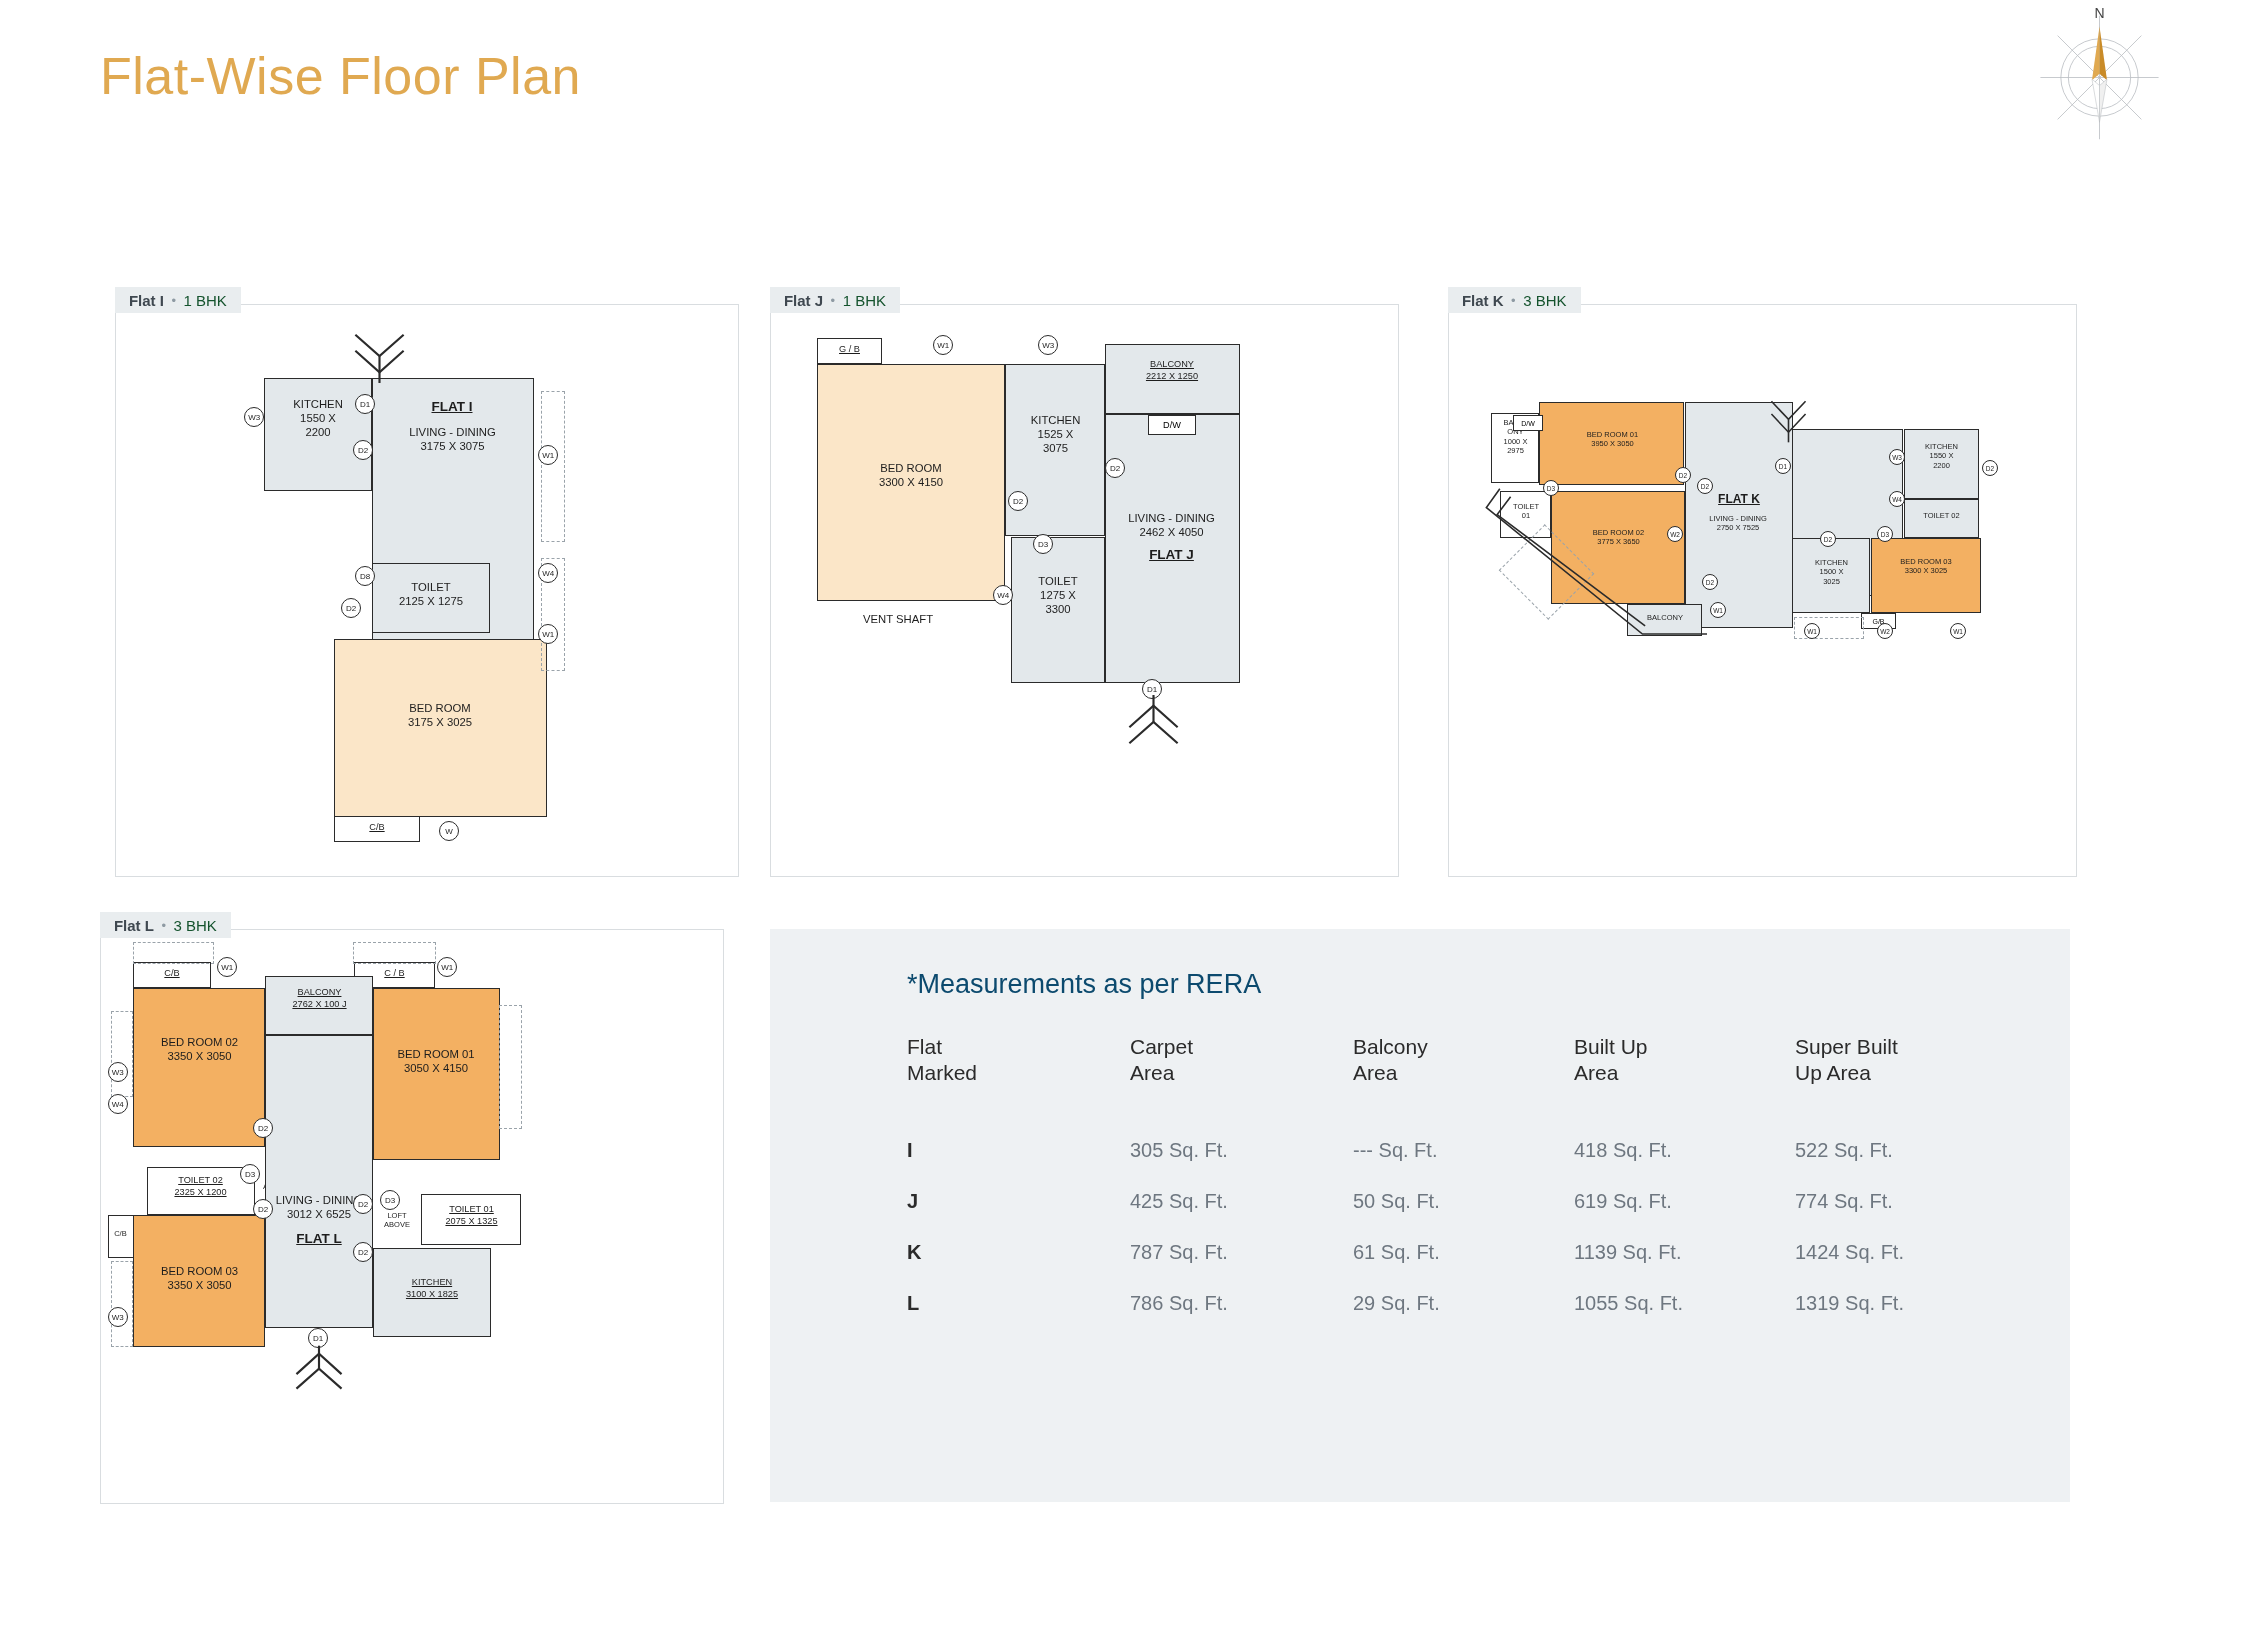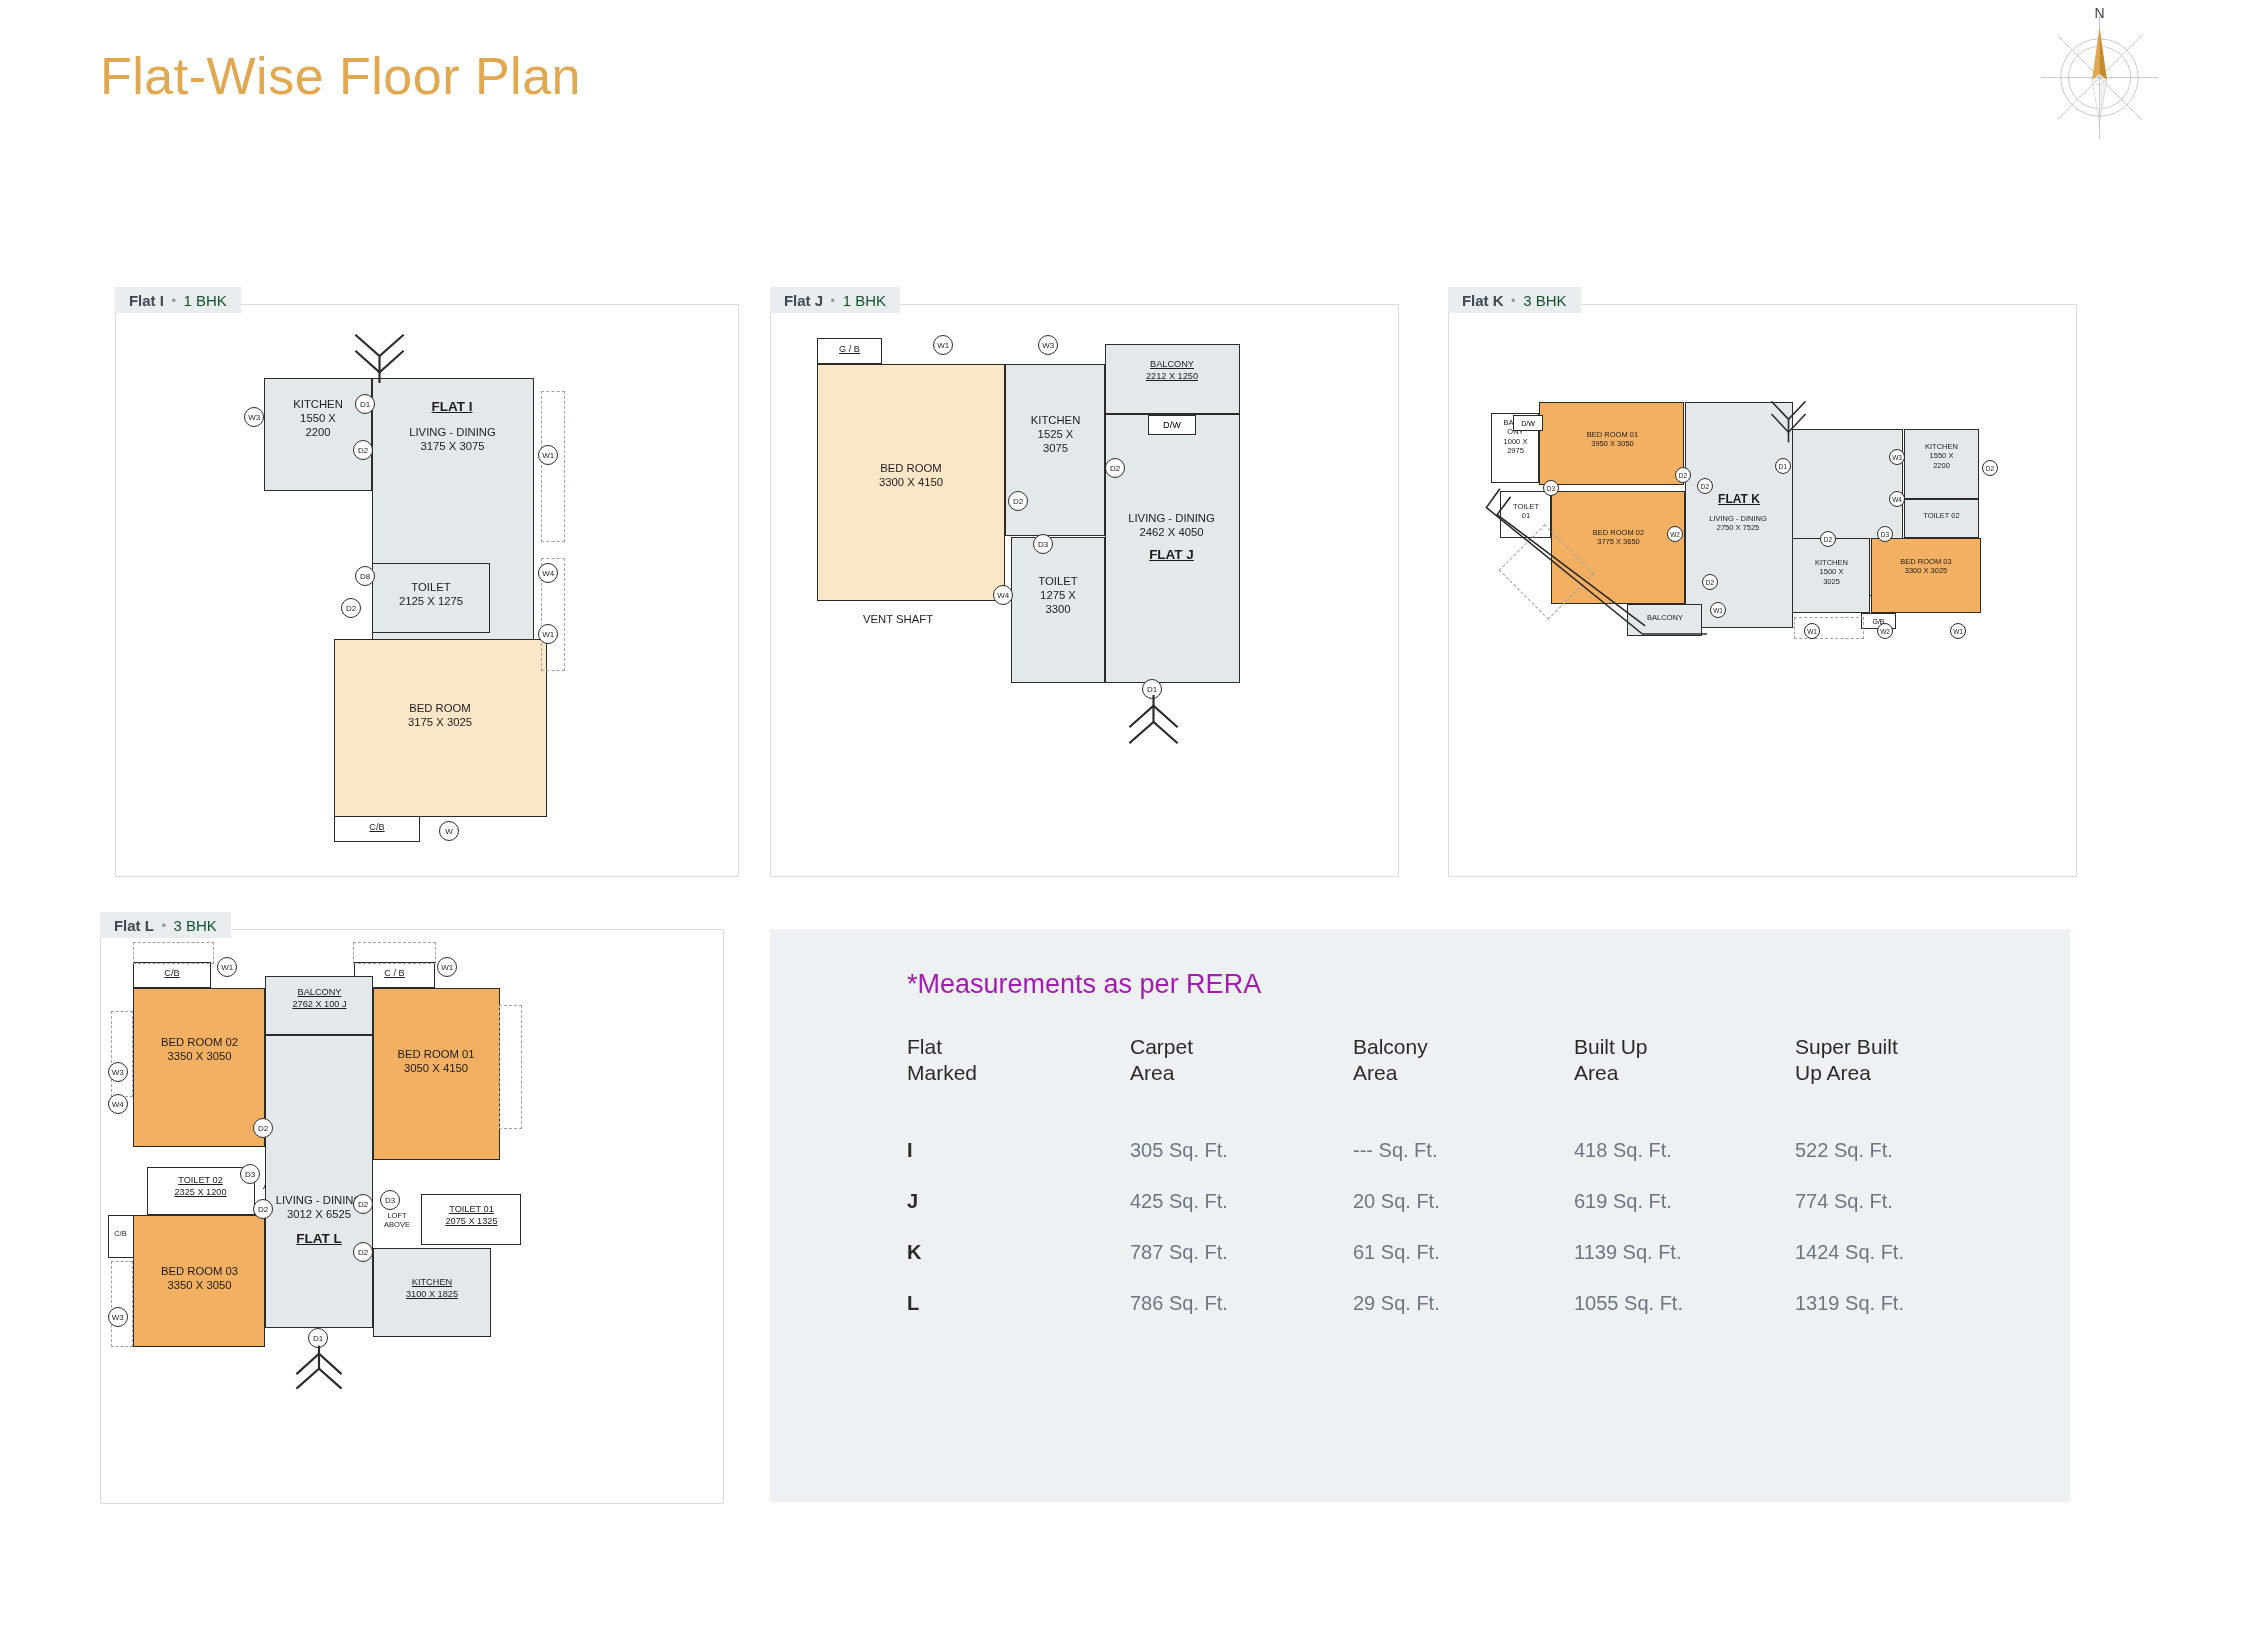--- a/index.html
+++ b/index.html
@@ -60,21 +60,21 @@
   .dash { position:absolute; border:1.1px dashed #9aa3aa; box-sizing:border-box; }
   .dw-box { position:absolute; border:1.1px solid #2b2b2b; background:#fff; font-size:9.2px; display:flex; align-items:center; justify-content:center; }
 
   
   #rera {
     position:absolute; left:770px; top:929px; width:1300px; height:573px;
     background:#eef1f3;
   }
   #rera h2 {
     margin:0; position:absolute; left:137px; top:40px;
-    font-size:27px; font-weight:400; color:#a21caf;
+    font-size:27px; font-weight:400; color:#0c4a6e;
   }
   #rera table {
     position:absolute; left:137px; top:105px; width:1077px;
     border-collapse:collapse;
   }
   #rera th {
     text-align:left; font-size:21px; font-weight:400; color:#2b2b2b;
     padding:0 0 40px 0; vertical-align:top; line-height:1.22;
   }
   #rera td {
@@ -414,21 +414,21 @@
       <tr>
         <td class="flat-col">I</td>
         <td>305 Sq. Ft.</td>
         <td>--- Sq. Ft.</td>
         <td>418 Sq. Ft.</td>
         <td>522 Sq. Ft.</td>
       </tr>
       <tr>
         <td class="flat-col">J</td>
         <td>425 Sq. Ft.</td>
-        <td>20 Sq. Ft.</td>
+        <td>50 Sq. Ft.</td>
         <td>619 Sq. Ft.</td>
         <td>774 Sq. Ft.</td>
       </tr>
       <tr>
         <td class="flat-col">K</td>
         <td>787 Sq. Ft.</td>
         <td>61 Sq. Ft.</td>
         <td>1139 Sq. Ft.</td>
         <td>1424 Sq. Ft.</td>
       </tr>

